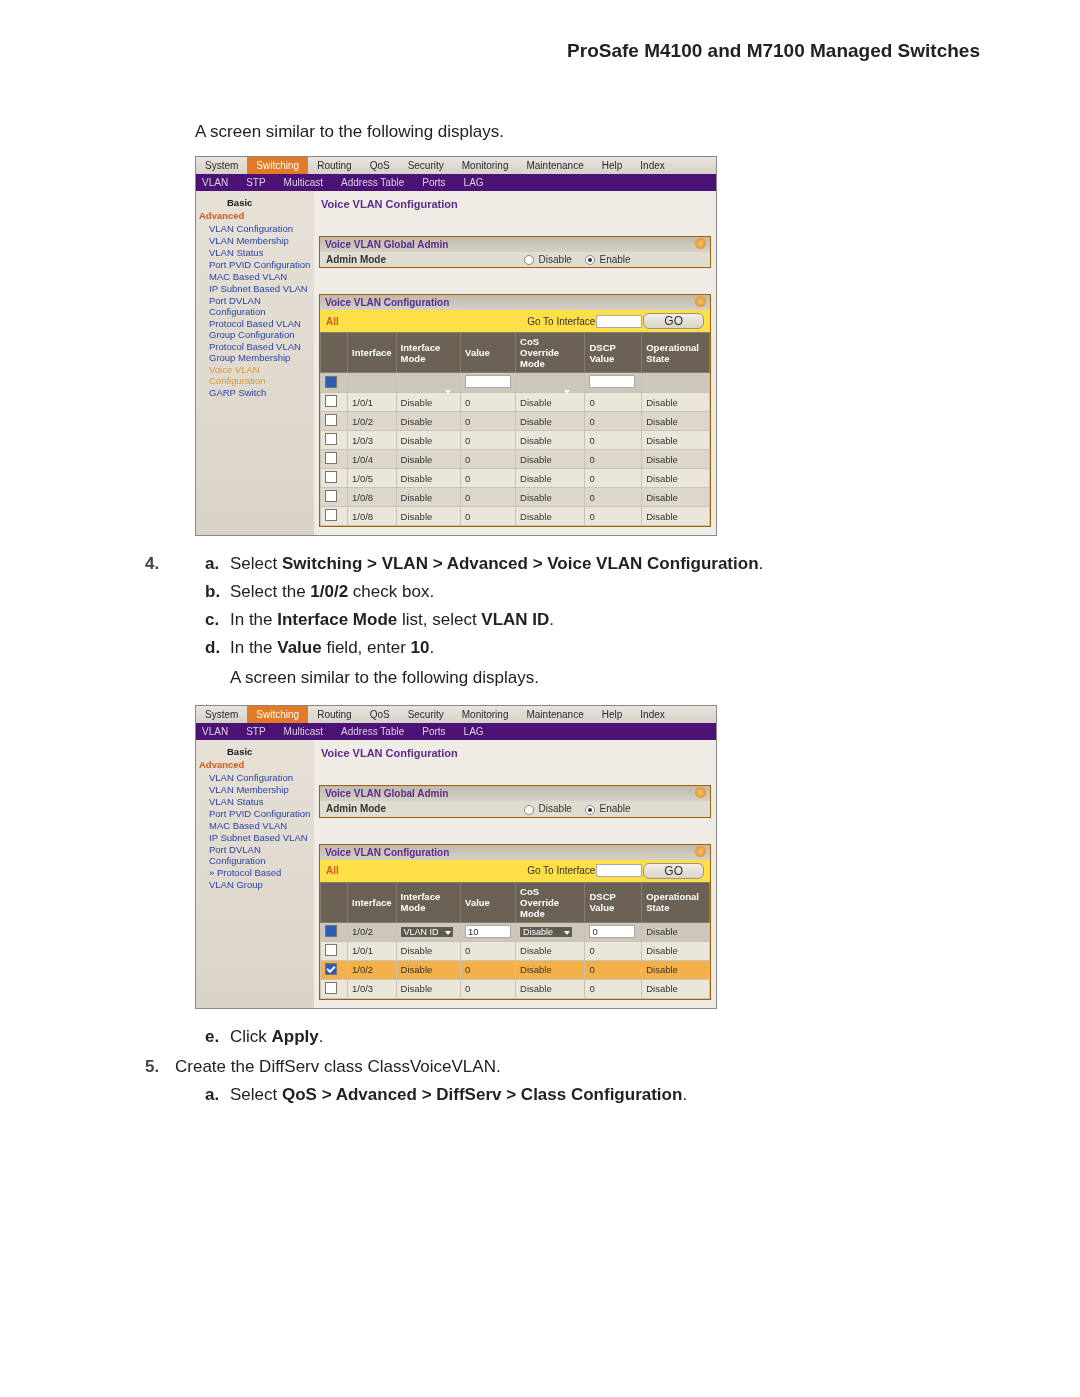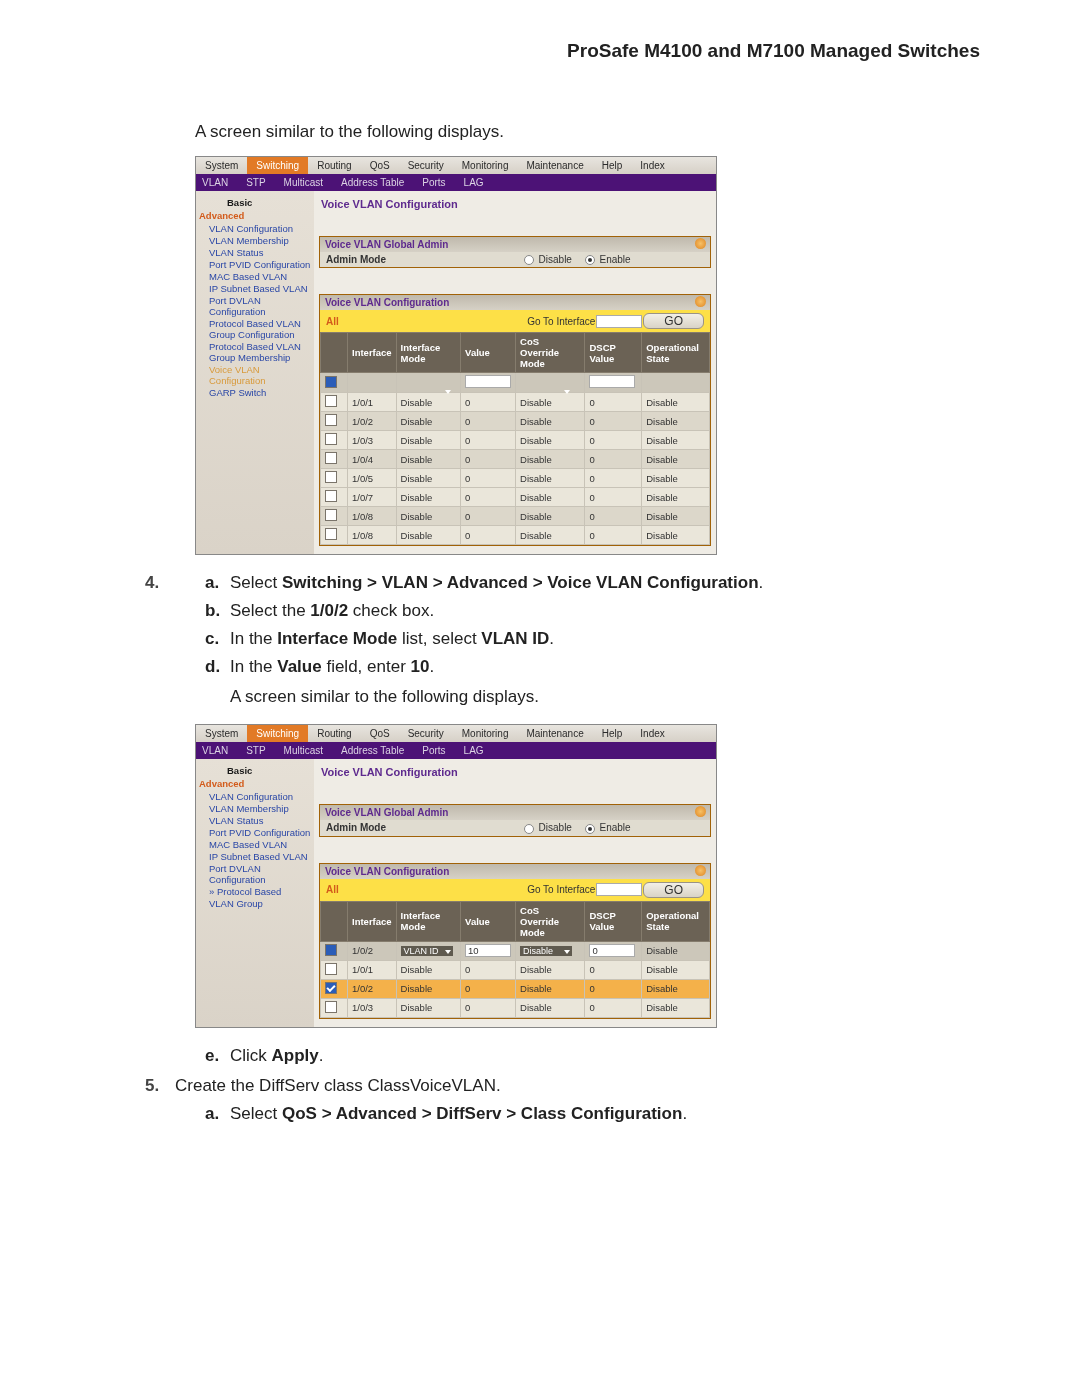--- a/index.html
+++ b/index.html
@@ -340,29 +340,20 @@
                 </tr>
                 <tr>
                   <td><span class="cb"></span></td>
                   <td>1/0/5</td>
                   <td>Disable</td>
                   <td>0</td>
                   <td>Disable</td>
                   <td>0</td>
                   <td>Disable</td>
                 </tr>
-                <tr>
-                  <td><span class="cb"></span></td>
-                  <td>1/0/7</td>
-                  <td>Disable</td>
-                  <td>0</td>
-                  <td>Disable</td>
-                  <td>0</td>
-                  <td>Disable</td>
-                </tr>
                 <tr class="even">
                   <td><span class="cb"></span></td>
                   <td>1/0/8</td>
                   <td>Disable</td>
                   <td>0</td>
                   <td>Disable</td>
                   <td>0</td>
                   <td>Disable</td>
                 </tr>
                 <tr>

